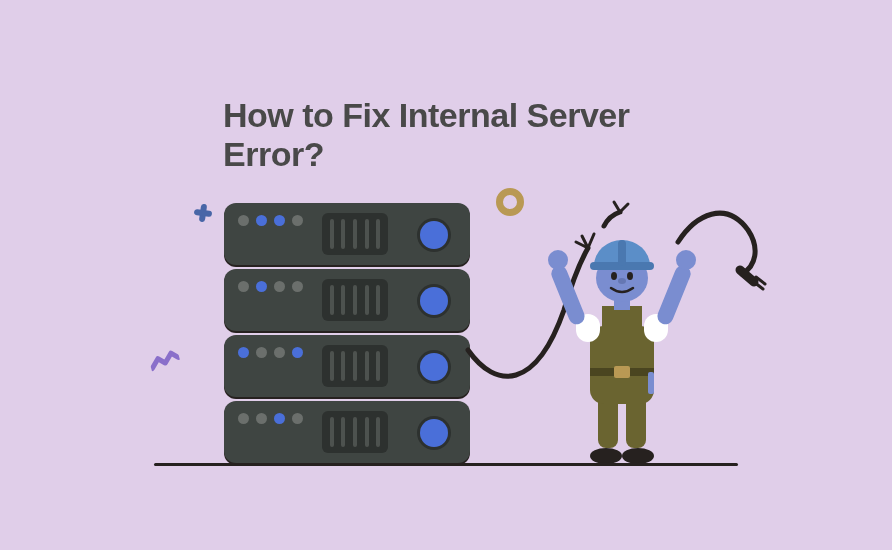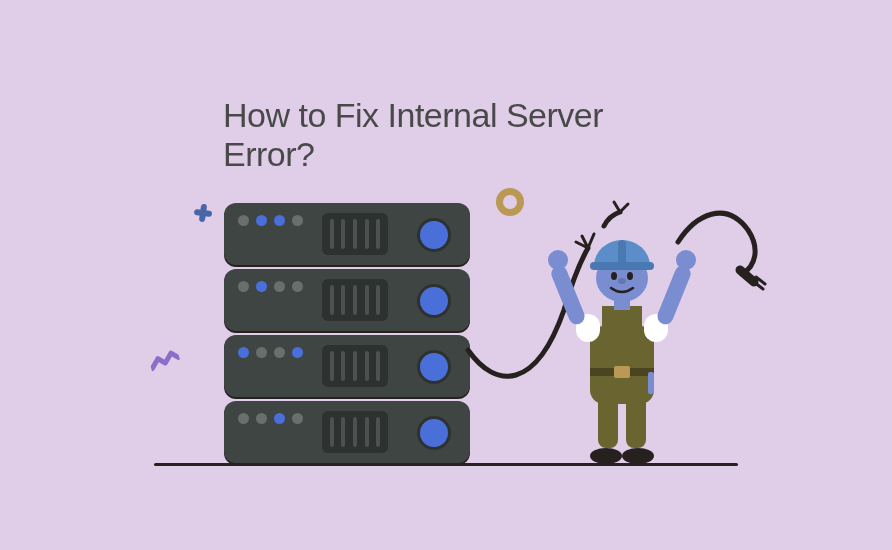--- a/index.html
+++ b/index.html
@@ -10,21 +10,21 @@
       font-family: -apple-system, BlinkMacSystemFont, "Segoe UI", Arial, sans-serif;
       overflow: hidden;
       position: relative;
     }
     .title {
       position: absolute;
       top: 96px;
       left: 50%;
       transform: translateX(-50%);
       font-size: 34px;
-      font-weight: 400;
+      font-weight: 700;
       color: #494949;
       letter-spacing: -0.5px;
     }
     .scene {
       position: absolute;
       top: 160px;
       left: 50%;
       transform: translateX(-50%);
       width: 620px;
       height: 330px;

